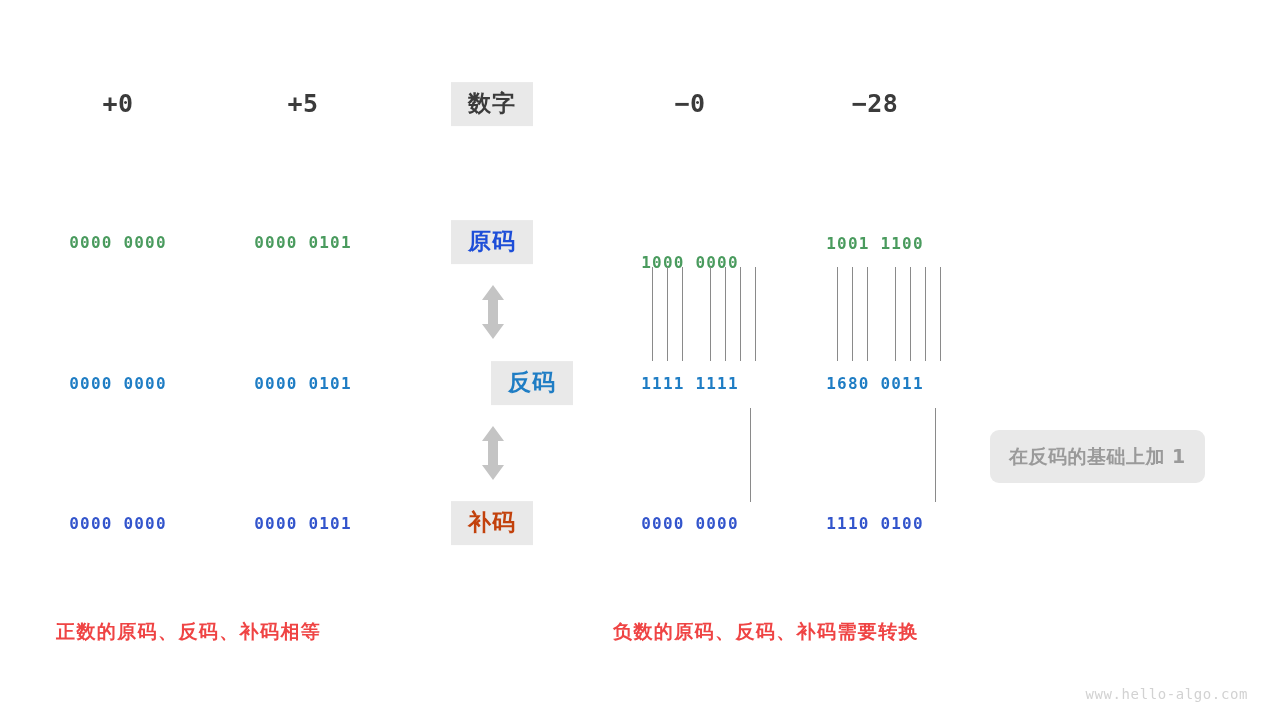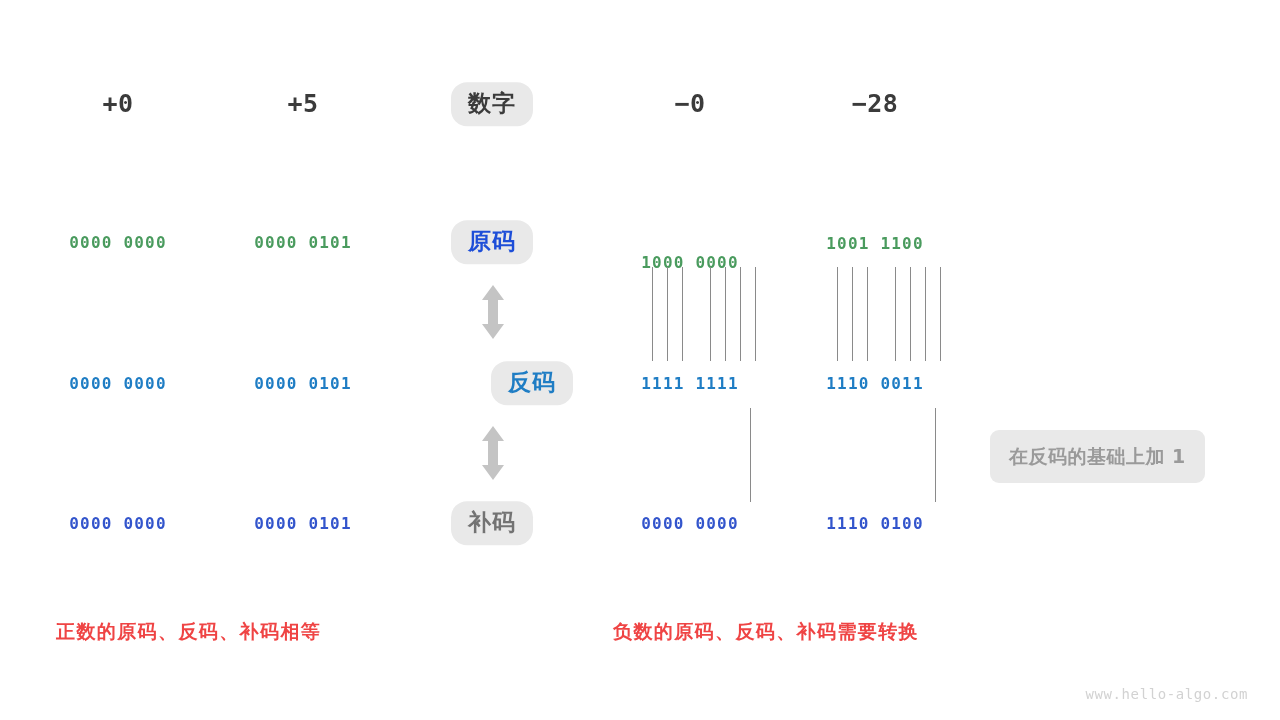--- a/index.html
+++ b/index.html
@@ -46,32 +46,32 @@
   }
   .bits.c-green  { color: #4a9b5e; }
   .bits.c-blue   { color: #1f7dc4; }
   .bits.c-indigo { color: #3355cc; }
 
   
   .badge {
     position: absolute;
     transform: translate(-50%, -50%);
     background: #e9e9e9;
-    border-radius: 16px;
+    border-radius: 0;
     padding: 9px 17px;
     font-size: 23px;
     font-weight: bold;
     line-height: 1.12;
     white-space: nowrap;
     letter-spacing: 1px;
   }
   .badge.c-dark   { color: #3b3b3b; }
   .badge.c-green  { color: #1d4ed8; }
   .badge.c-blue   { color: #1f7dc4; }
-  .badge.c-indigo { color: #737373; text-align: right; }
+  .badge.c-indigo { color: #c2410c; text-align: right; }
 
   
   .note {
     position: absolute;
     background: #e9e9e9;
     border-radius: 9px;
     color: #9a9a9a;
     font-size: 19px;
     font-weight: bold;
     line-height: 1.55;
@@ -140,21 +140,21 @@
   <div class="cell bits c-green" style="left:875px; top:243px;">1001 1100</div>
 
   <div class="cell bits c-blue" style="left:118px; top:383px;">0000 0000</div>
 
   <div class="cell bits c-blue" style="left:303px; top:383px;">0000 0101</div>
 
   <div class="badge c-blue" style="left:492px; top:383px;margin-left:40px;">反码</div>
 
   <div class="cell bits c-blue" style="left:690px; top:383px;">1111 1111</div>
 
-  <div class="cell bits c-blue" style="left:875px; top:383px;">1110 0011</div>
+  <div class="cell bits c-blue" style="left:875px; top:383px;">1680 0011</div>
 
   <div class="cell bits c-indigo" style="left:118px; top:523px;">0000 0000</div>
 
   <div class="cell bits c-indigo" style="left:303px; top:523px;">0000 0101</div>
 
   <div class="badge c-indigo" style="left:492px; top:523px;">补码</div>
 
   <div class="cell bits c-indigo" style="left:690px; top:523px;">0000 0000</div>
 
   <div class="cell bits c-indigo" style="left:875px; top:523px;">1110 0100</div>

